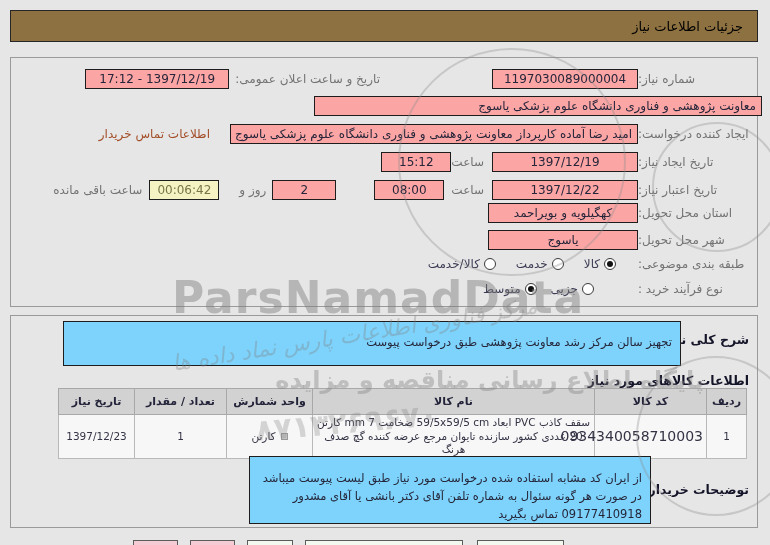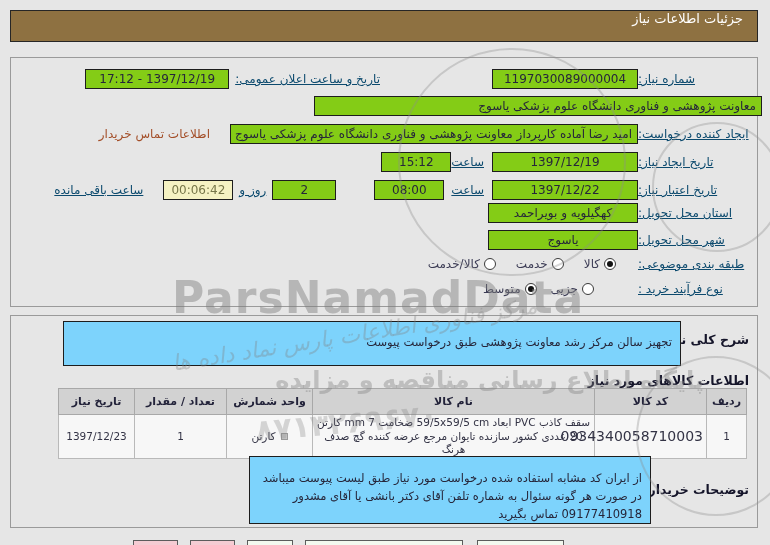--- a/index.html
+++ b/index.html
@@ -10,37 +10,37 @@
     direction: rtl;
     overflow:hidden;
     position:relative;
   }
   .screen { position:absolute; inset:0; width:770px; height:545px; background:#e6e6e6; overflow:hidden; }
 
   
   .titlebar {
     position:absolute; left:10px; top:10px; width:748px; height:32px;
     background:#8e7141; border:1px solid #262626;
-    color:#ffffff; font-size:13px;
-    display:flex; align-items:flex-start; padding:0 14px;
+    color:#000000; font-size:13px;
+    display:flex; align-items:center; padding:0 14px;
   }
 
   
   .panel {
     position:absolute; border:1px solid #9a9a9a; background:transparent;
   }
   .panel1 { left:10px; top:57px;  width:748px; height:250px; }
   .panel2 { left:10px; top:315px; width:748px; height:213px; }
 
   
   .row { position:absolute; right:8px; left:8px; height:22px; display:flex; align-items:center; }
-  .lbl { color:#0c4a6e; font-size:12px; white-space:nowrap;text-decoration:underline; }
+  .lbl { color:#737373; font-size:12px; white-space:nowrap; }
   .lblcol { width:124px; text-align:left; }
   .box {
-    background:#84cc16; border:1px solid #1d1d1d; height:20px;
+    background:#fca5a5; border:1px solid #1d1d1d; height:20px;
     font-size:12px; color:#26263a;
     display:flex; align-items:center; justify-content:center;
     white-space:nowrap; overflow:hidden;
   }
   .w146 { width:146px; } .w144 { width:144px; } .w150 { width:150px; }
   .w70  { width:70px; }  .w64  { width:64px; }
   .wide448 { width:448px; } .wide408 { width:408px; }
   .box.rt { justify-content:flex-start; padding:0 5px; }
   .countdown { background:#f5f2c3; color:#77774a; }
   .link { color:#a34e28; font-size:12px; white-space:nowrap; cursor:pointer; }
@@ -132,22 +132,22 @@
     <div class="box w70" style="">15:12</div>
   </div>
 
   <div class="row z" style="top:179px">
     <span class="lbl lblcol">تاریخ اعتبار نیاز:</span>
     <div class="box w146">1397/12/22</div>
     <span class="lbl" style="margin-right:8px">ساعت</span>
     <div class="box w70" style="margin-right:7px">08:00</div>
     <div class="box w64" style="margin-right:38px">2</div>
     <span class="lbl" style="margin-right:6px">روز و</span>
-    <div class="box w70 countdown" style="margin-right:6px">00:06:42</div>
-    <span class="lbl" style="margin-right:20px">ساعت باقی مانده</span>
+    <div class="box w70 countdown" style="margin-right:20px">00:06:42</div>
+    <span class="lbl" style="margin-right:7px">ساعت باقی مانده</span>
   </div>
 
   <div class="row z" style="top:202px">
     <span class="lbl lblcol">استان محل تحویل:</span>
     <div class="box w150">کهگیلویه و بویراحمد</div>
   </div>
 
   <div class="row z" style="top:229px">
     <span class="lbl lblcol">شهر محل تحویل:</span>
     <div class="box w150">یاسوج</div>

